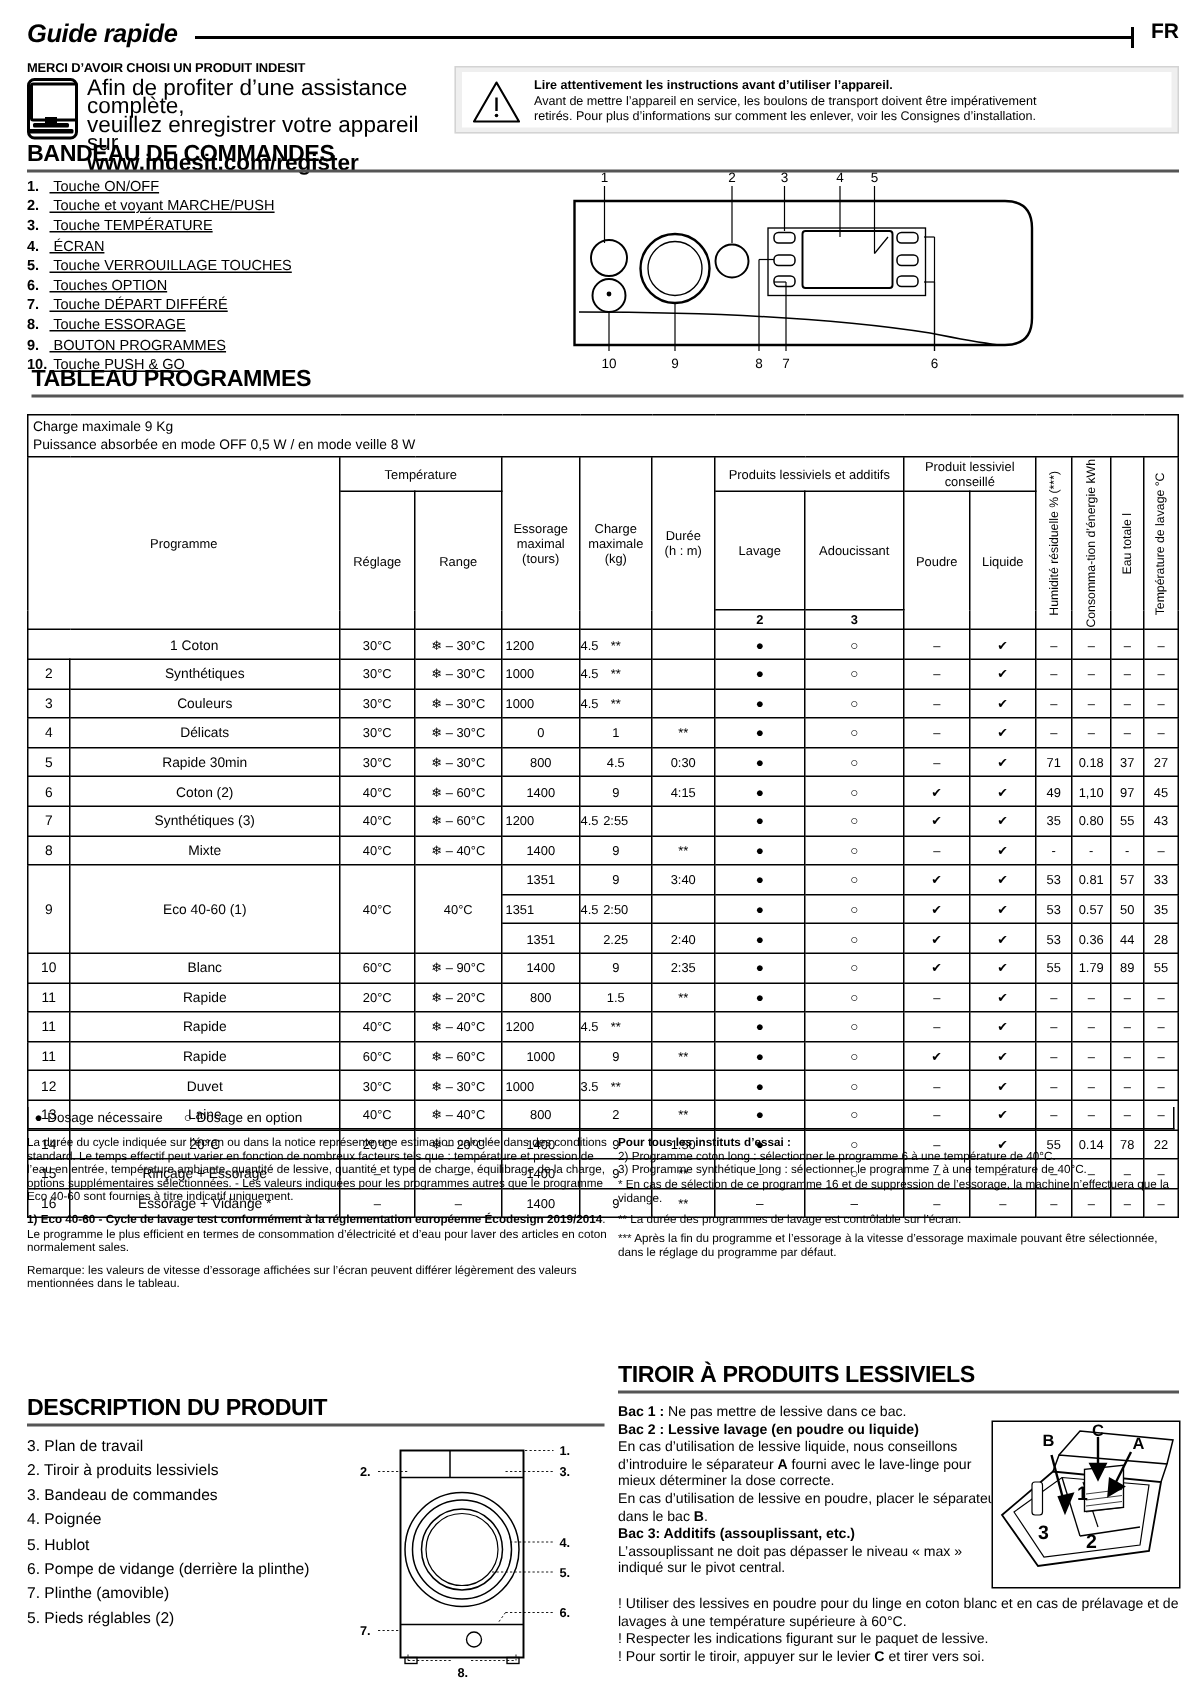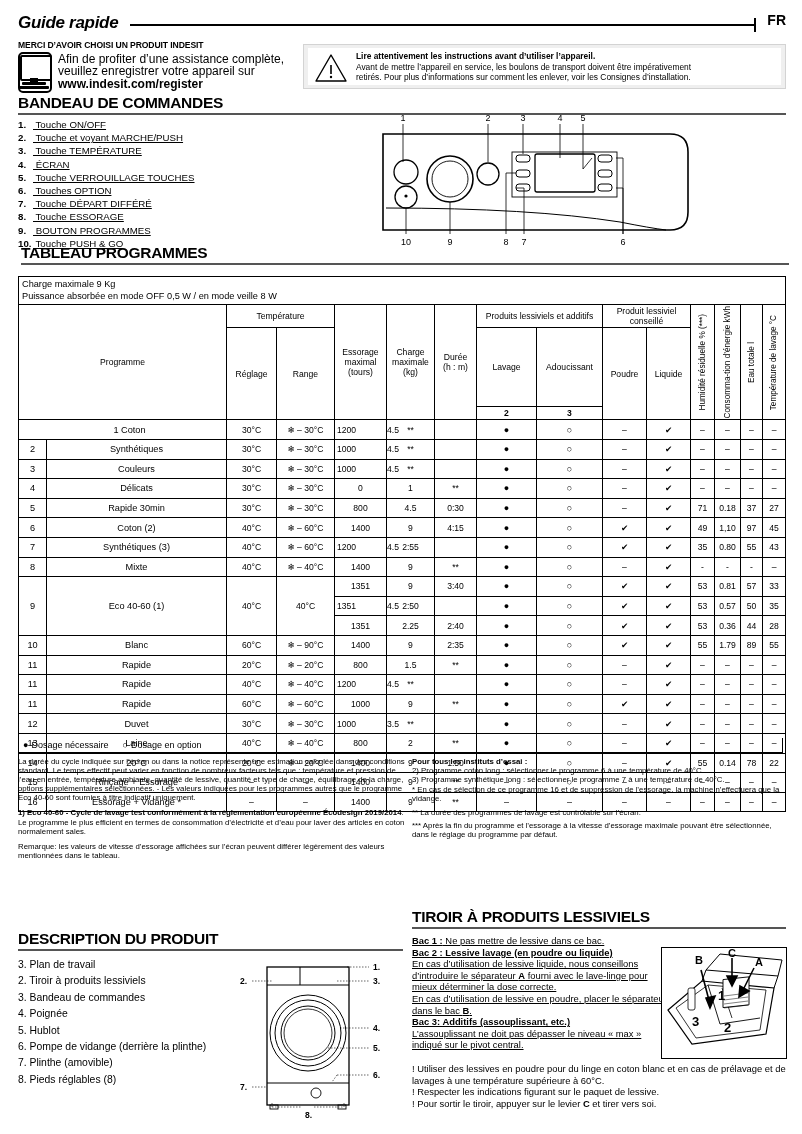--- a/index.html
+++ b/index.html
@@ -22,21 +22,21 @@
   
   .reg{position:absolute;left:18px;top:40px;width:285px;}
   .reg-title{font-weight:bold;font-size:8.6px;letter-spacing:-.1px;margin-bottom:3px;}
   .reg-body{display:flex;gap:6px;align-items:flex-start;}
   .monitor{width:34px;height:37px;flex:0 0 34px;position:relative;margin-top:1px;}
   .monitor .scr{position:absolute;left:2px;top:1px;width:28px;height:22px;border:2px solid #000;border-radius:2px;}
   .monitor .stand{position:absolute;left:12px;top:24px;width:8px;height:4px;background:#000;}
   .monitor .base{position:absolute;left:4px;top:28px;width:24px;height:3px;background:#000;border-radius:1px;}
   .monitor .base2{position:absolute;left:1px;top:32px;width:30px;height:3px;background:#000;border-radius:1px;}
   .monitor .frame{position:absolute;left:0;top:-2px;width:34px;height:41px;border:2px solid #000;border-radius:5px;box-sizing:border-box;}
-  .reg-lines{font-size:12px;line-height:12.4px;}
+  .reg-lines{font-size:15px;line-height:12.4px;}
   .reg-lines b{font-weight:bold;}
 
   
   .warn{position:absolute;left:303px;top:44px;width:483px;height:45px;
         background:#efefef;border:1px solid #d3d3d3;box-sizing:border-box;}
   .warn-in{position:absolute;left:4px;top:3px;right:4px;bottom:3px;background:#fff;
            display:flex;gap:8px;align-items:flex-start;padding:3px 6px;box-sizing:border-box;}
   .tri{flex:0 0 34px;height:30px;position:relative;margin-top:2px;}
   .tri svg{display:block;}
   .warn-txt{font-size:8.4px;line-height:10.5px;}
@@ -85,21 +85,21 @@
   .fn-right p{margin:0 0 4px 0;}
   .fn-right b{font-weight:bold;}
 
   
   #s-desc{position:absolute;left:18px;top:930px;width:385px;}
   .desc-list{position:absolute;left:18px;top:957px;width:320px;font-size:10.4px;line-height:16.4px;}
   .wm{position:absolute;left:232px;top:955px;width:170px;height:168px;}
 
   
   #s-tiroir{position:absolute;left:412px;top:908px;width:374px;}
-  .tiroir-txt{position:absolute;left:412px;top:935px;width:260px;font-size:9.4px;line-height:11.6px;text-decoration:underline;}
+  .tiroir-txt{position:absolute;left:412px;top:935px;width:260px;font-size:9.4px;line-height:11.6px;}
   .tiroir-txt b{font-weight:bold;}
   .drawer{position:absolute;left:661px;top:947px;width:126px;height:112px;border:1px solid #000;
           box-sizing:border-box;background:#fff;}
   .tiroir-bottom{position:absolute;left:412px;top:1063px;width:374px;font-size:9.4px;line-height:11.6px;}
   .tiroir-bottom b{font-weight:bold;}
 </style>
 </head>
 <body>
 
 <div class="page">
@@ -682,21 +682,21 @@
     <div class="sect-rule"></div>
   </div>
   <div class="desc-list">
       <div>3. Plan de travail</div>
       <div>2. Tiroir à produits lessiviels</div>
       <div>3. Bandeau de commandes</div>
       <div>4. Poignée</div>
       <div>5. Hublot</div>
       <div>6. Pompe de vidange (derrière la plinthe)</div>
       <div>7. Plinthe (amovible)</div>
-      <div>8. Pieds réglables (8)</div>
+      <div>5. Pieds réglables (2)</div>
     </div>
 
   <div class="wm">
     <svg width="170" height="168" viewBox="0 0 170 168">
       <text x="8" y="29" font-size="8.5" font-weight="bold" font-family="Liberation Sans">2.</text>
       <text x="8" y="135" font-size="8.5" font-weight="bold" font-family="Liberation Sans">7.</text>
       <text x="141" y="15" font-size="8.5" font-weight="bold" font-family="Liberation Sans">1.</text>
       <text x="141" y="29" font-size="8.5" font-weight="bold" font-family="Liberation Sans">3.</text>
       <text x="141" y="76" font-size="8.5" font-weight="bold" font-family="Liberation Sans">4.</text>
       <text x="141" y="96" font-size="8.5" font-weight="bold" font-family="Liberation Sans">5.</text>

